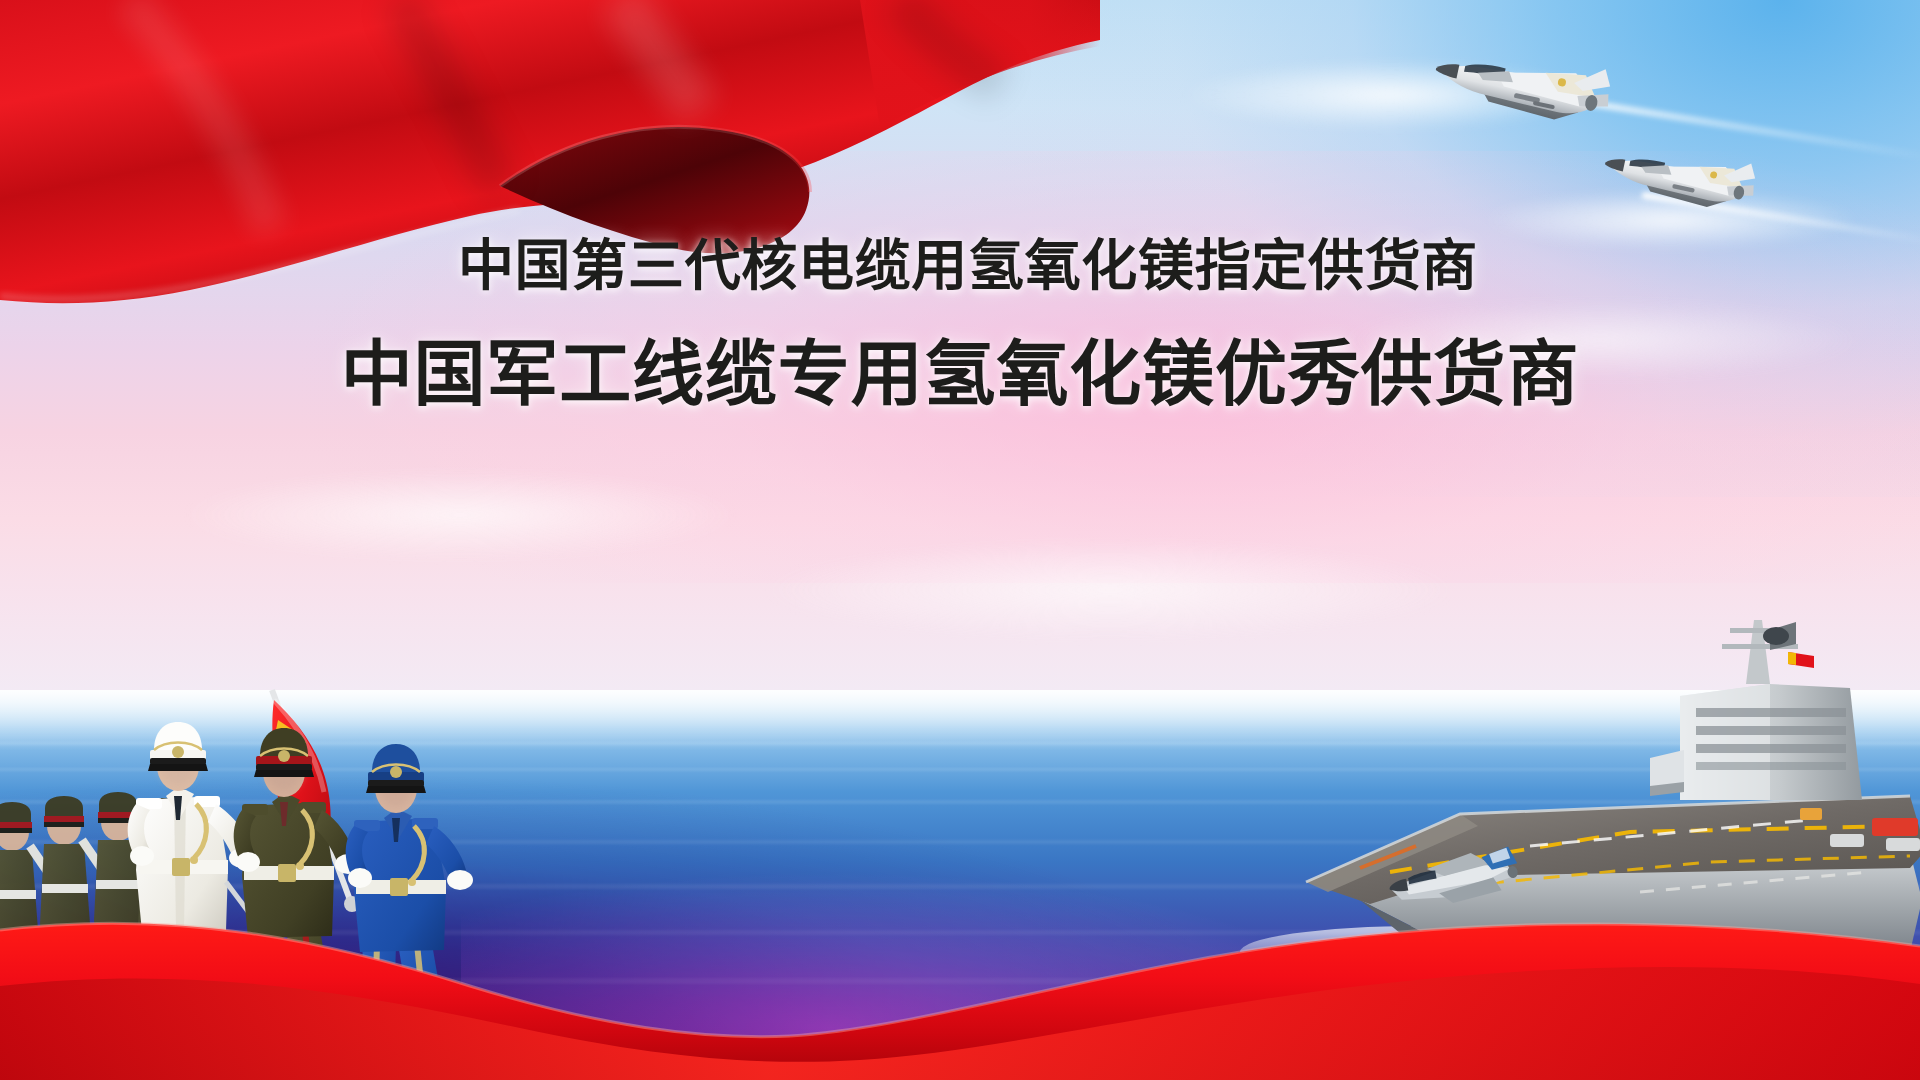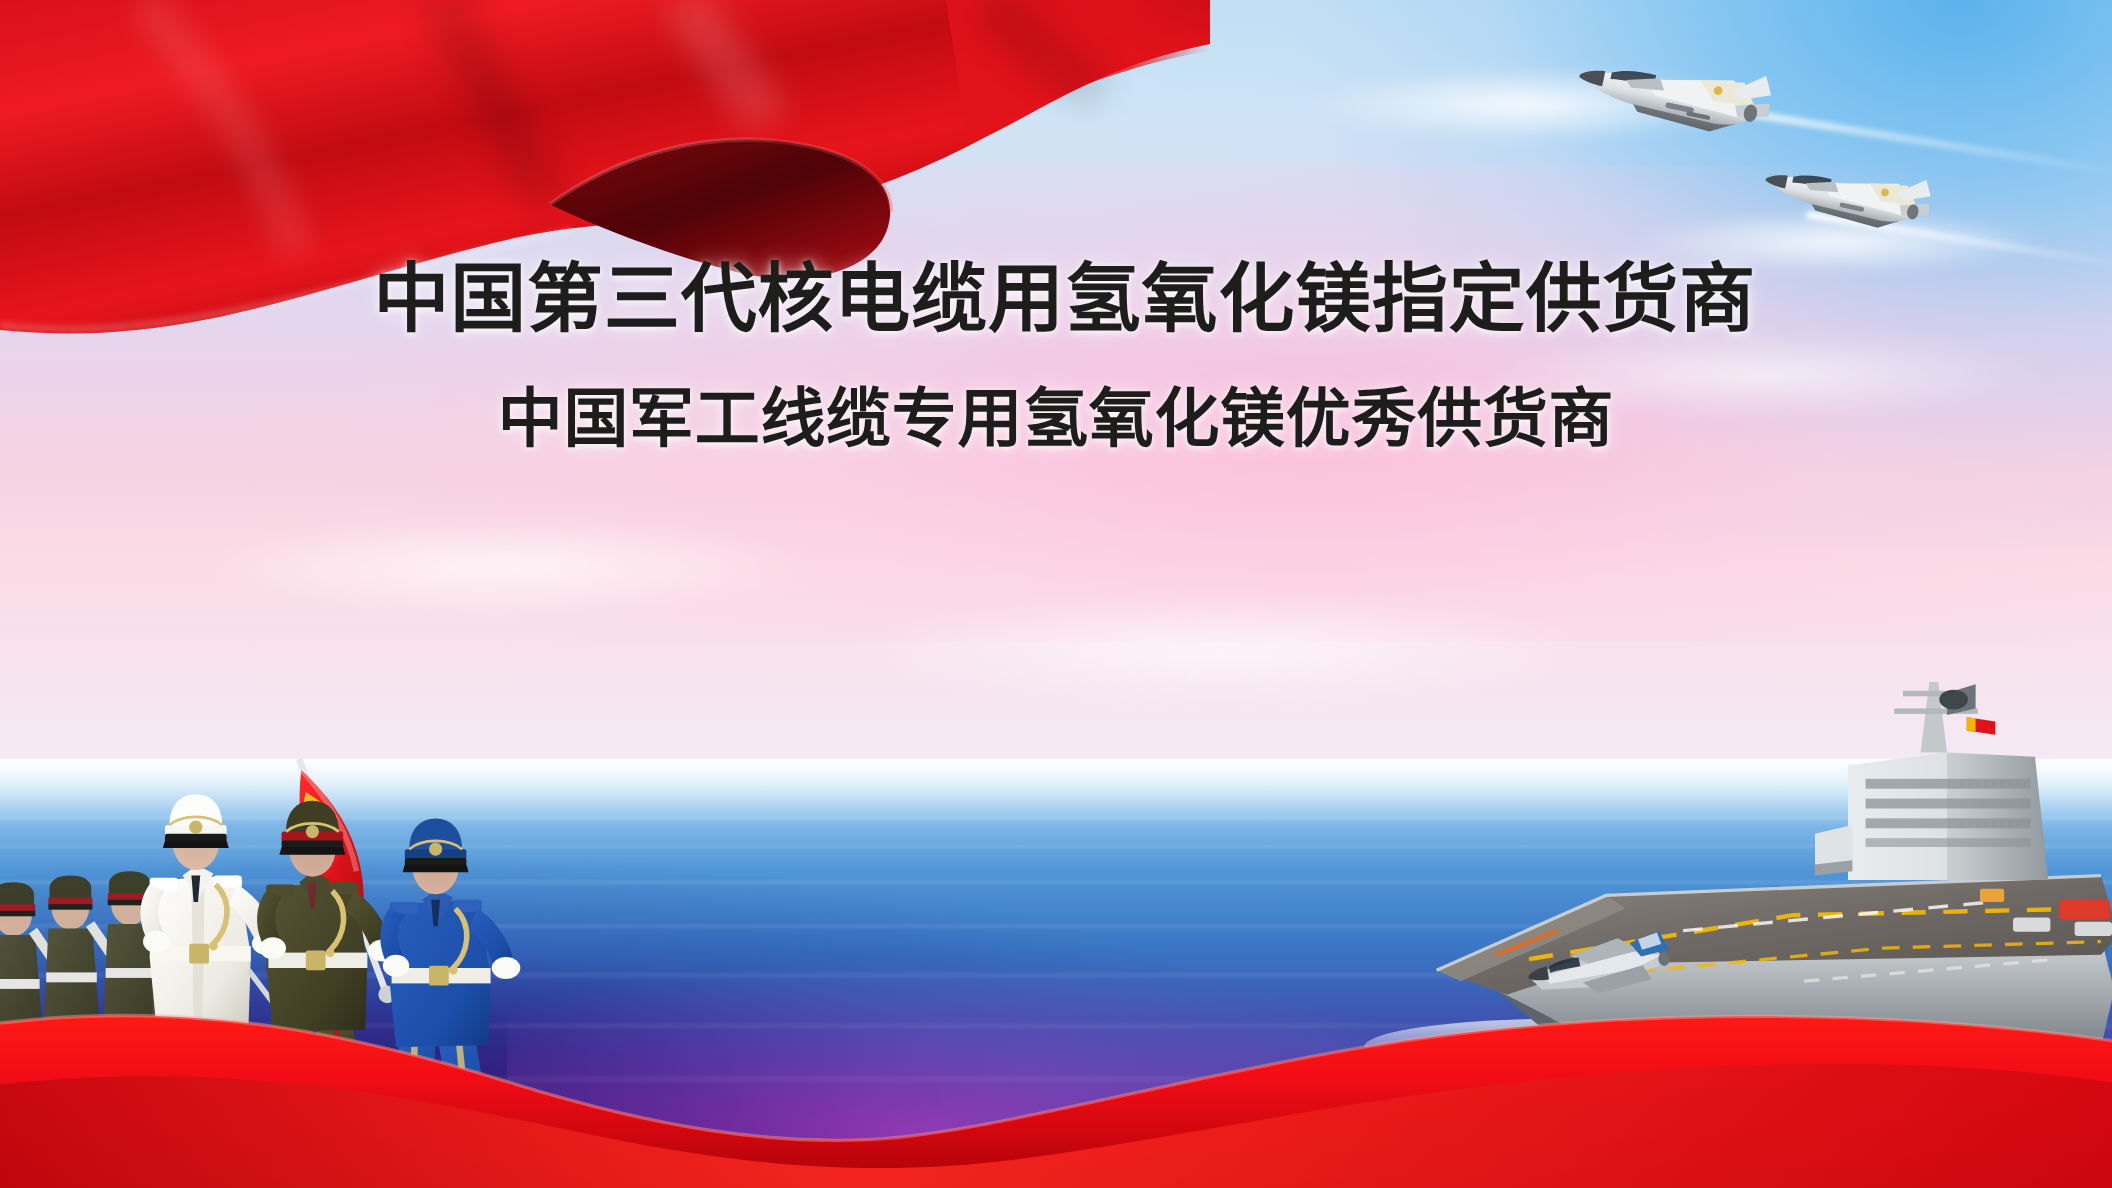--- a/index.html
+++ b/index.html
@@ -125,22 +125,22 @@
   }
   .hl-line{
     display:block;
     color:#1d1d1b;
     font-family:"DejaVu Sans","Liberation Sans",sans-serif;
     font-weight:700;
     letter-spacing:.012em;
     white-space:nowrap;
     text-shadow:0 2px 7px rgba(255,255,255,.85),0 0 18px rgba(255,255,255,.6);
   }
-  .hl-1{font-size:69px;line-height:1.0;margin-left:16px;}
-  .hl-2{font-size:59px;line-height:1.0;margin-top:44px;}
+  .hl-1{font-size:56px;line-height:1.0;margin-left:16px;}
+  .hl-2{font-size:72px;line-height:1.0;margin-top:44px;}
 </style>
 </head>
 <body>
 
 <div id="stage">
 
   <div class="sky"></div>
   <div class="sky-rt"></div>
   <div class="sky-pink"></div>
 

